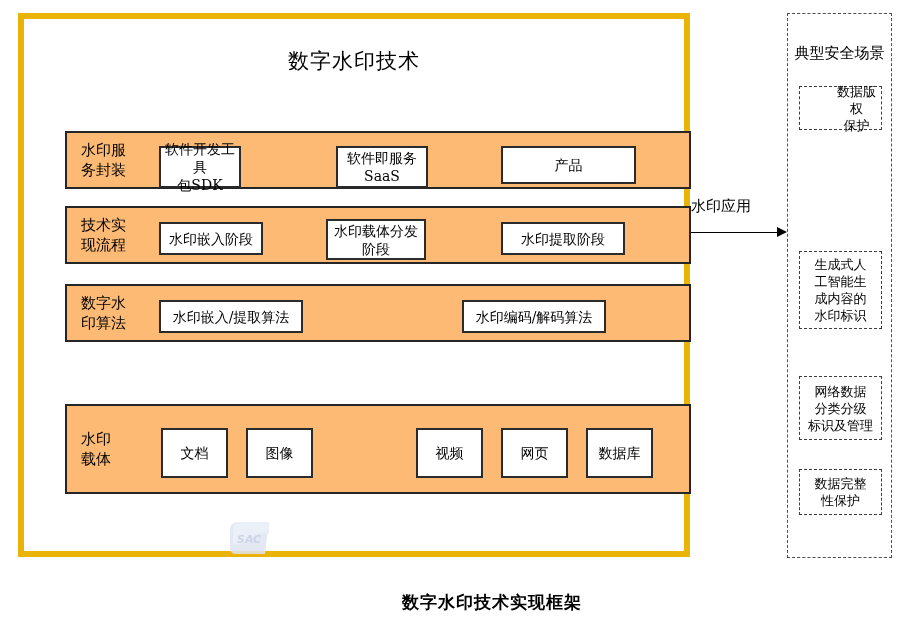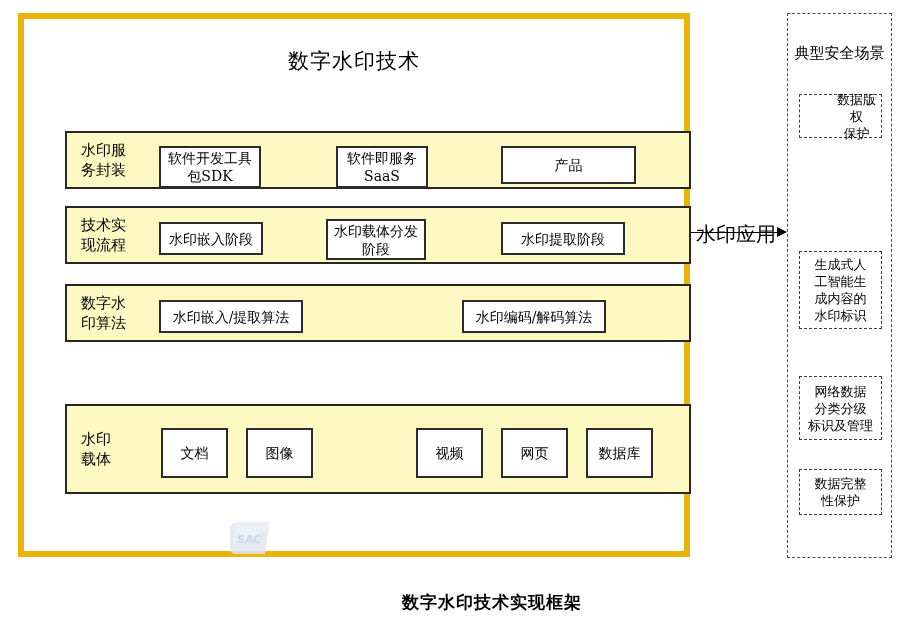--- a/index.html
+++ b/index.html
@@ -41,21 +41,21 @@
     font-family: "DejaVu Serif", "Liberation Serif", serif;
   }
 
   
   .layer {
     position: absolute;
     left: 41px;
     width: 626px;
     border: 2px solid #262626;
     box-sizing: border-box;
-    background: #fef9c3;
+    background: #fdba74;
   }
   .layer-label {
     position: absolute;
     left: 14px;
     top: 50%;
     transform: translateY(-50%);
     width: 64px;
     font-size: 15px;
     line-height: 20px;
     text-align: left;
@@ -130,23 +130,22 @@
     height: 0;
     border-top: 5px solid transparent;
     border-bottom: 5px solid transparent;
     border-left: 10px solid #000000;
   }
   .arrow-label {
     position: absolute;
     left: 691px;
     top: 197px;
     width: 90px;
-    text-align: center;
-    font-size: 20px;
-    margin-top: 24px;
+    text-align: left;
+    font-size: 15px;
   }
 
   
   .caption {
     position: absolute;
     left: 0;
     top: 591px;
     width: 920px;
     text-align: center;
     font-size: 17px;
@@ -171,21 +170,21 @@
 <body>
 
 <div id="canvas">
 
   <div class="main-box">
     <div class="main-title">数字水印技术</div>
 
     <div class="layer" style="top:112px;height:58px;">
       <div class="layer-label">水印服
 务封装</div>
-      <div class="cell" style="left:92px;top:13px;width:102px;height:42px;">软件开发工具
+      <div class="cell" style="left:92px;top:13px;width:82px;height:42px;">软件开发工具
 包SDK</div>
       <div class="cell" style="left:269px;top:13px;width:92px;height:42px;">软件即服务
 SaaS</div>
       <div class="cell" style="left:434px;top:13px;width:135px;height:38px;text-align:right;">产品</div>
     </div>
 
     <div class="layer" style="top:187px;height:58px;">
       <div class="layer-label">技术实
 现流程</div>
       <div class="cell" style="left:92px;top:14px;width:104px;height:33px;">水印嵌入阶段</div>
@@ -217,21 +216,21 @@
       <text x="8" y="23" font-family="DejaVu Sans, Liberation Sans, sans-serif" font-size="11" font-weight="bold" font-style="italic" fill="#c3cee3">SAC</text>
     </svg>
   </div>
 
   <div class="arrow-label">水印应用</div>
   <div class="arrow-line"></div>
   <div class="arrow-head"></div>
 
   <div class="scen-panel">
     <div class="scen-title">典型安全场景</div>
-    <div class="scen-item" style="top:80px;height:44px;padding-left:32px;">数据版权
+    <div class="scen-item" style="top:72px;height:44px;padding-left:32px;">数据版权
 保护</div>
     <div class="scen-item" style="top:237px;height:78px;">生成式人
 工智能生
 成内容的
 水印标识</div>
     <div class="scen-item" style="top:362px;height:64px;">网络数据
 分类分级
 标识及管理</div>
     <div class="scen-item" style="top:455px;height:46px;">数据完整
 性保护</div>

